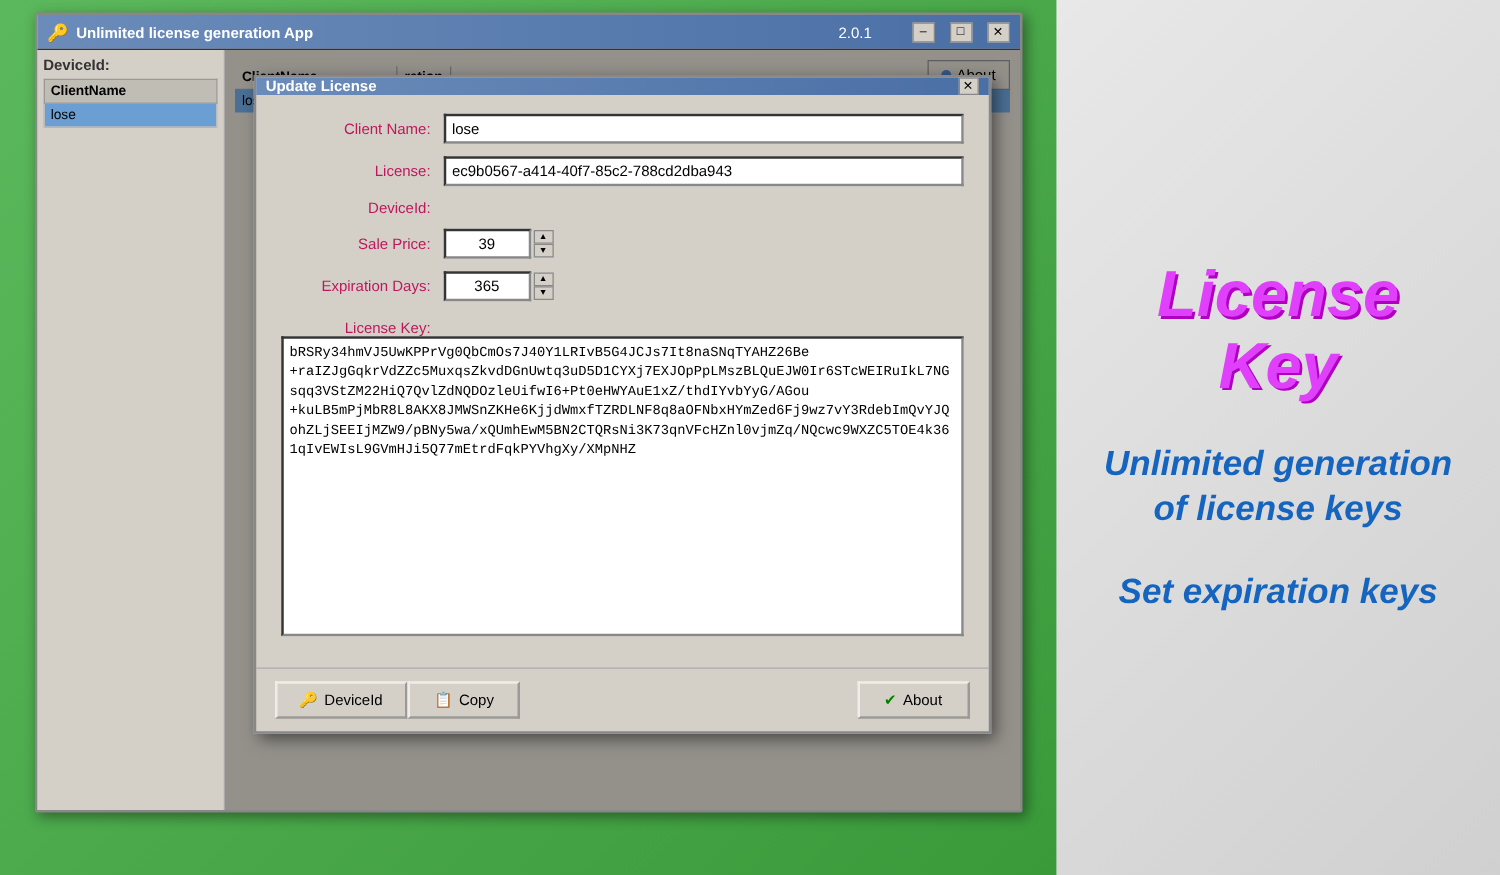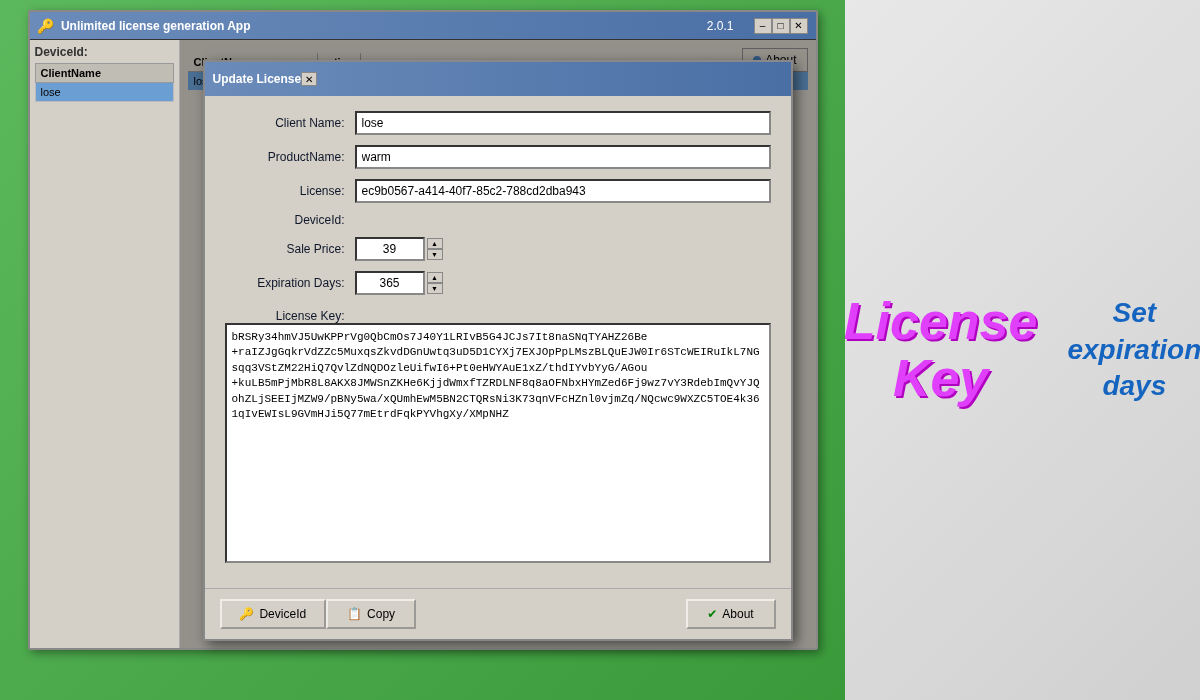--- a/index.html
+++ b/index.html
@@ -54,21 +54,21 @@
       font-size: 14px;
     }
     .title-bar-text {
       color: white;
       font-size: 12px;
       font-weight: bold;
     }
     .title-bar-right {
       display: flex;
       align-items: center;
-      gap: 0;
+      gap: 12px;
     }
     .title-bar-version {
       color: white;
       font-size: 12px;
       margin-right: 20px;
     }
     .win-btn {
       width: 18px;
       height: 16px;
       background: #d4d0c8;
@@ -181,23 +181,24 @@
 
     
     .dialog {
       width: 590px;
       background: #d4d0c8;
       border: 2px solid #888;
       box-shadow: 4px 4px 12px rgba(0,0,0,0.5);
     }
     .dialog-title-bar {
       background: linear-gradient(to right, #6b8cba, #4a6fa5);
-      height: 34px;
-      display: flex;
-      align-items: center;
+      height: 14px;
+      display: flex;
+      align-items: center;
+      justify-content: space-between;
       padding: 0 8px;
     }
     .dialog-title-text {
       color: white;
       font-size: 12px;
       font-weight: bold;
     }
     .dialog-close-btn {
       width: 16px;
       height: 14px;
@@ -216,21 +217,21 @@
     }
     .form-row {
       display: flex;
       align-items: center;
       margin-bottom: 10px;
     }
     .form-label {
       width: 130px;
       text-align: right;
       font-size: 12px;
-      color: #0f172a;
+      color: #be185d;
       padding-right: 10px;
     }
     .form-input {
       flex: 1;
       height: 24px;
       border: 2px inset #888;
       background: white;
       padding: 2px 5px;
       font-size: 12px;
       font-family: Arial, sans-serif;
@@ -305,21 +306,21 @@
       min-width: 90px;
       justify-content: center;
     }
 
     
     .promo-area {
       width: 355px;
       height: 700px;
       background: linear-gradient(135deg, #e8e8e8 0%, #d0d0d0 100%);
       display: flex;
-      flex-direction: row;
+      flex-direction: column;
       align-items: center;
       justify-content: center;
       padding: 27px;
       gap: 30px;
     }
     .promo-title {
       font-size: 52px;
       font-weight: 900;
       color: #e040fb;
       text-align: center;
@@ -406,24 +407,20 @@
               <button class="dialog-close-btn">✕</button>
             </div>
 
             <div class="dialog-body">
 
               <div class="form-row">
                 <label class="form-label">Client Name:</label>
                 <input class="form-input" type="text" value="lose" style="">
               </div>
 
-              <div class="form-row">
-                <label class="form-label">ProductName:</label>
-                <input class="form-input" type="text" value="warm" style="">
-              </div>
 
               <div class="form-row">
                 <label class="form-label">License:</label>
                 <input class="form-input" type="text" value="ec9b0567-a414-40f7-85c2-788cd2dba943" style="">
               </div>
 
               <div class="form-row">
                 <label class="form-label">DeviceId:</label>
               </div>
 
@@ -474,14 +471,18 @@
             </div>
           </div>
         </div>
       </div>
     </div>
   </div>
 </div>
 
 <div class="promo-area">
   <div class="promo-title">License Key</div>
-  <div class="promo-expiry">Set expiration days</div>
+  <div class="promo-subtitle">
+    <span style="white-space:pre-line;">Unlimited generation
+of license keys</span>
+  </div>
+  <div class="promo-expiry">Set expiration keys</div>
 </div>
 
 </body></html>

